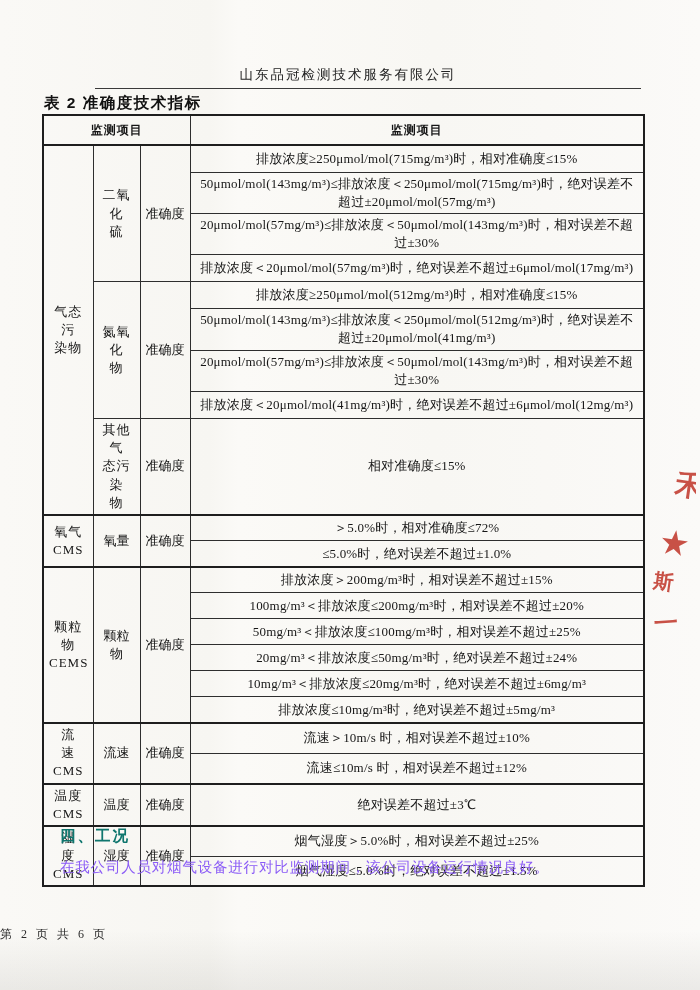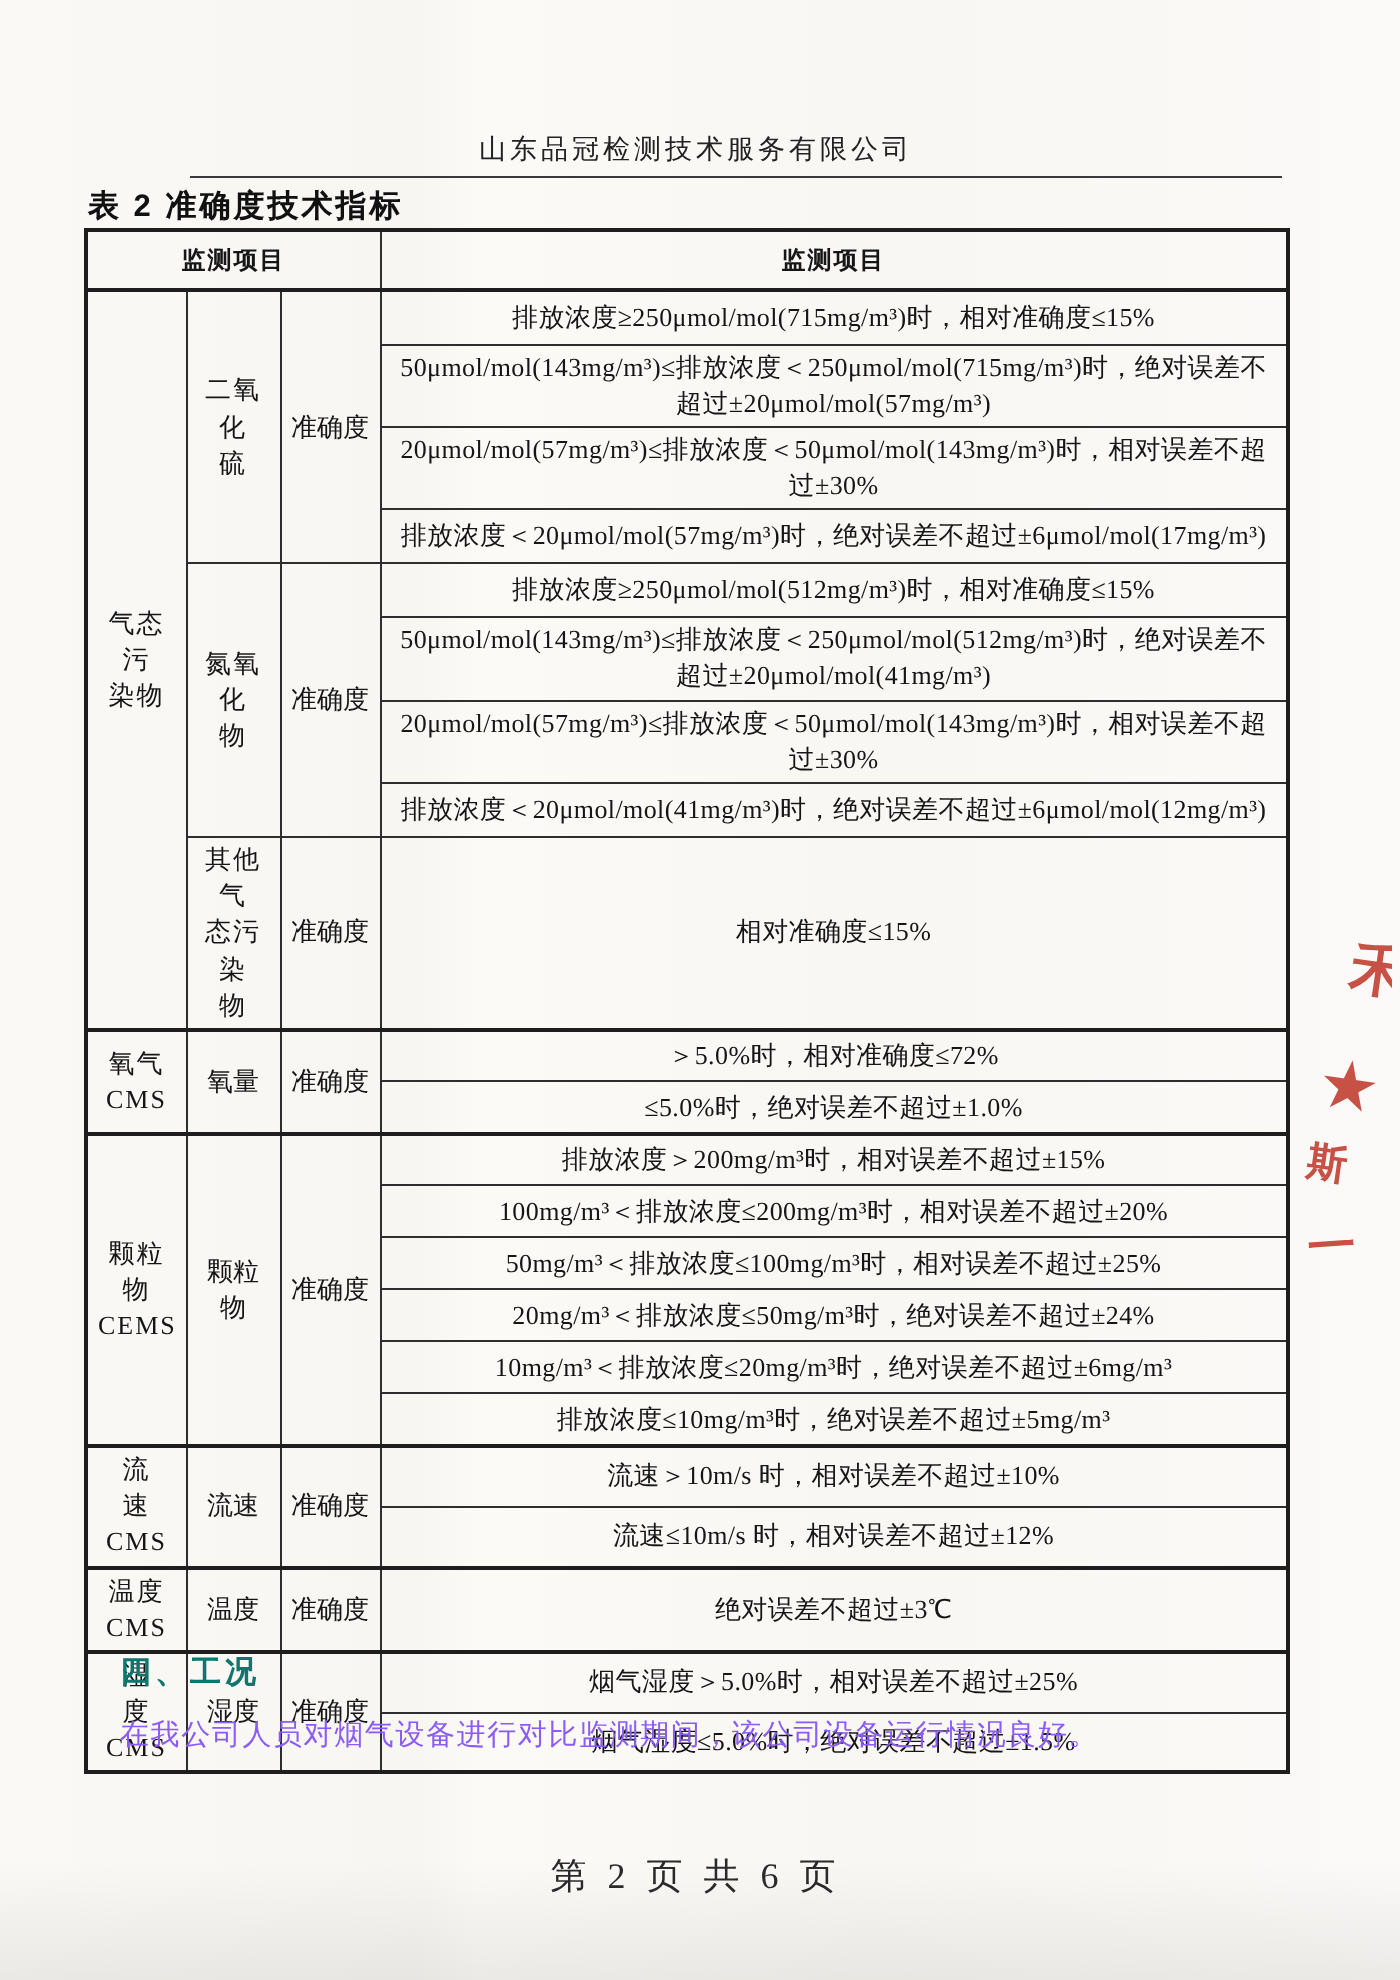--- a/index.html
+++ b/index.html
@@ -50,21 +50,21 @@
     position:absolute;top:826px;left:60px;
     font-family:"Liberation Sans", sans-serif;
     font-weight:bold;font-size:15.5px;letter-spacing:2px;color:#0f766e;
   }
   .sec-body{
     position:absolute;top:858px;left:60px;width:580px;
     font-size:14.5px;letter-spacing:0.8px;color:#8b5cf6;
   }
   .footer{
     position:absolute;top:926px;left:0;width:100%;
-    text-align:center;font-size:18px;letter-spacing:3px;color:#2a2a2a;
+    text-align:left;font-size:12px;letter-spacing:3px;color:#2a2a2a;
   }
 
   .stamp{
     position:absolute;top:466px;left:656px;width:70px;height:200px;
     color:#c23a2e;transform:rotate(8deg);opacity:0.88;
     font-weight:bold;pointer-events:none;
   }
   .stamp span{position:absolute;display:block;}
   .stamp .f0{top:2px;left:8px;font-size:28px;}
   .stamp .f1{top:62px;left:2px;font-size:30px;}

